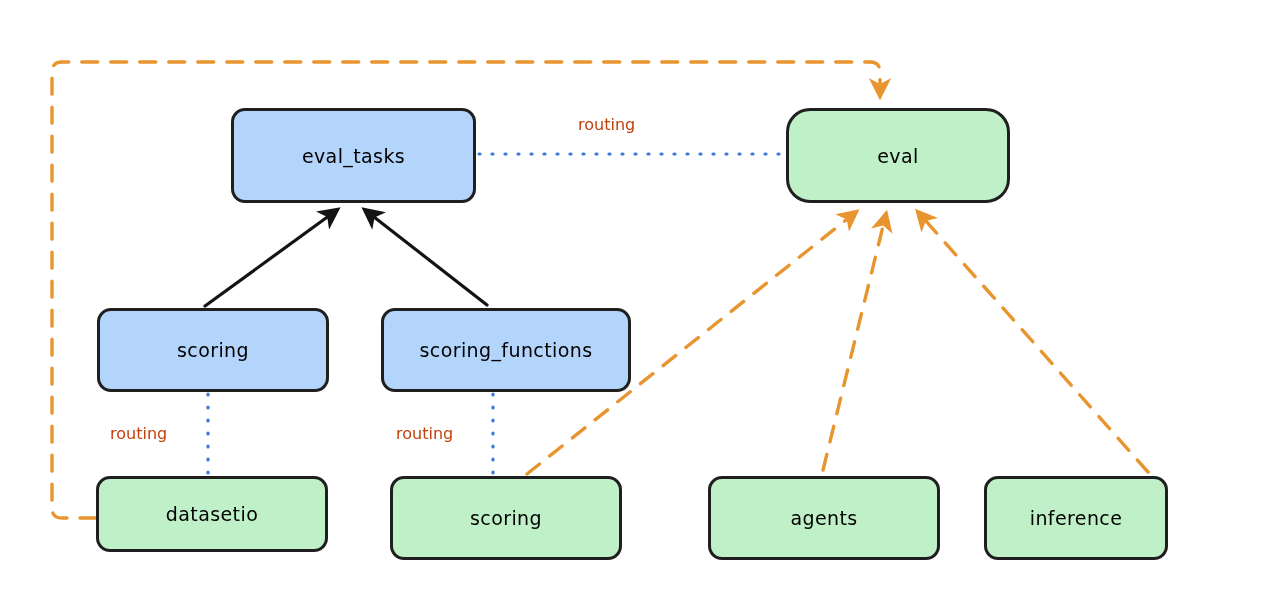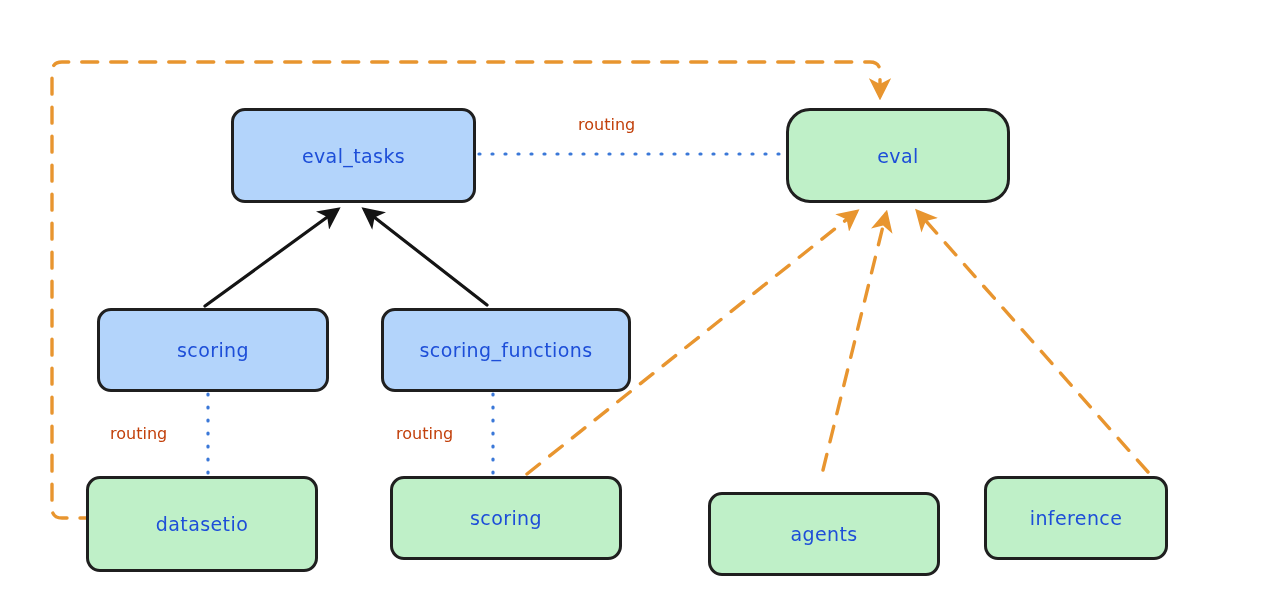--- a/index.html
+++ b/index.html
@@ -36,21 +36,21 @@
   }
   .node-blue {
     background: #b3d4fb;
   }
   .node-green {
     background: #bff0c8;
   }
   .node-label {
     font-family: "DejaVu Sans", sans-serif;
     font-size: 19px;
-    color: #1d4ed8;
+    color: #000000;
     letter-spacing: 0.4px;
     white-space: nowrap;
   }
   .edge-label {
     position: absolute;
     font-family: "DejaVu Sans", sans-serif;
     font-size: 16px;
     color: #c2410c;
     white-space: nowrap;
     z-index: 6;
@@ -99,29 +99,29 @@
   </div>
 
   <div class="node node-blue" style="left:97px; top:308px; width:232px; height:84px;">
     <span class="node-label">scoring</span>
   </div>
 
   <div class="node node-blue" style="left:381px; top:308px; width:250px; height:84px;">
     <span class="node-label">scoring_functions</span>
   </div>
 
-  <div class="node node-green" style="left:86px; top:476px; width:232px; height:96px;">
+  <div class="node node-green" style="left:96px; top:476px; width:232px; height:76px;">
     <span class="node-label">datasetio</span>
   </div>
 
   <div class="node node-green" style="left:390px; top:476px; width:232px; height:84px;">
     <span class="node-label">scoring</span>
   </div>
 
-  <div class="node node-green" style="left:708px; top:492px; width:232px; height:84px;">
+  <div class="node node-green" style="left:708px; top:476px; width:232px; height:84px;">
     <span class="node-label">agents</span>
   </div>
 
   <div class="node node-green" style="left:984px; top:476px; width:184px; height:84px;">
     <span class="node-label">inference</span>
   </div>
 
   <span class="edge-label" style="left:578px; top:115px;">routing</span>
 
   <span class="edge-label" style="left:110px; top:424px;">routing</span>

